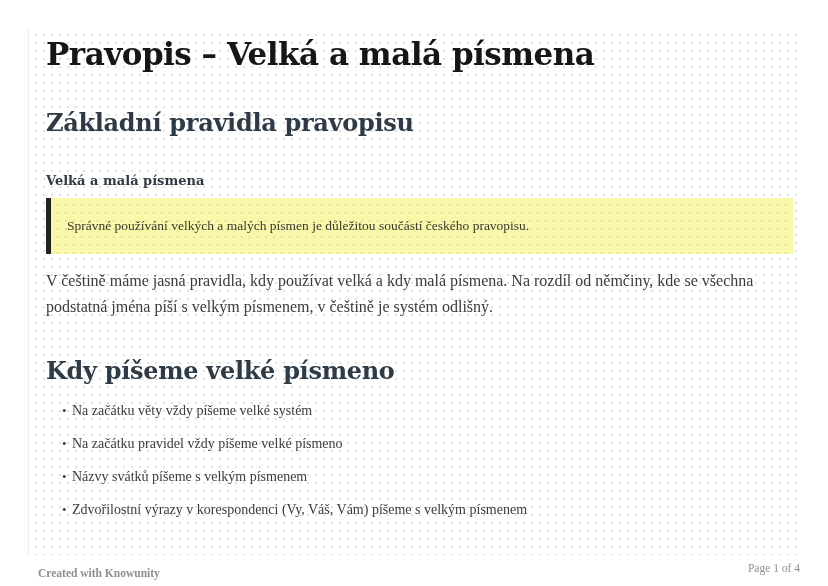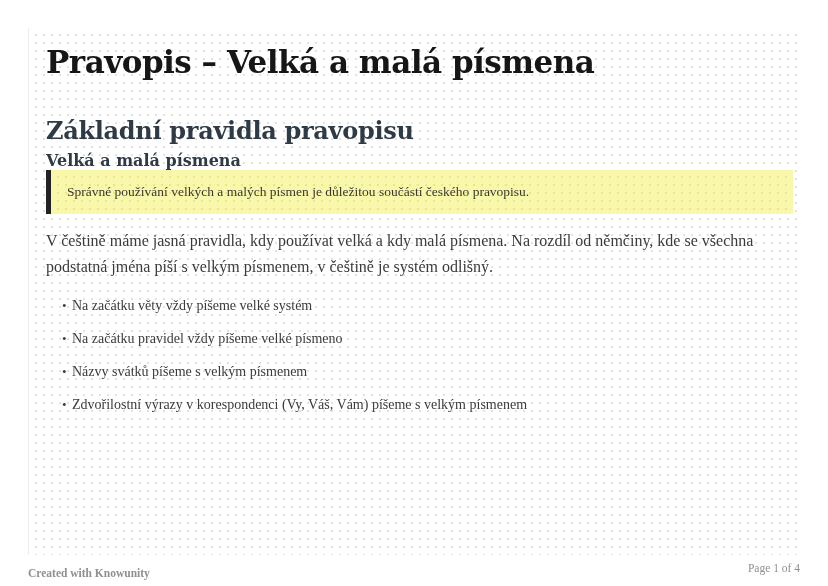--- a/index.html
+++ b/index.html
@@ -17,54 +17,53 @@
     background-position: 3px 3px;
     padding: 8px 7px 0 17px;
   }
 
   .doc-title {
     font-family: "DejaVu Serif", "Liberation Serif", serif;
     font-weight: bold;
     font-size: 31px;
     letter-spacing: -0.5px;
     color: #161616;
-    margin-top: 8px;
   }
 
   .doc-intro {
     margin-top: 27px;
     font-size: 13.5px;
     color: #3b3b3b;
   }
 
   h2.section-heading {
     font-family: "DejaVu Serif", "Liberation Serif", serif;
     font-weight: bold;
     font-size: 24px;
     letter-spacing: -0.3px;
     color: #2e3a45;
     margin-top: 36px;
   }
 
   h3.sub-heading {
     font-family: "DejaVu Serif", "Liberation Serif", serif;
     font-weight: bold;
-    font-size: 16px;
+    font-size: 13px;
     color: #2e3a45;
-    margin-top: 6px;
+    margin-top: 36px;
   }
 
   .callout {
-    margin-top: 0;
+    margin-top: 10px;
     background-color: #f9f7a9;
     background-image: radial-gradient(circle, rgba(120,115,30,0.14) 1px, transparent 1.3px);
     background-size: 8px 8px;
     background-position: 3px 3px;
     border-left: 5px solid #222222;
-    padding: 14px 16px;
+    padding: 20px 16px;
     font-size: 13.5px;
     color: #39392f;
   }
 
   .body-paragraph {
     margin-top: 14px;
     font-size: 16px;
     line-height: 26px;
     color: #3b3b3b;
     padding-right: 8px;
@@ -85,21 +84,21 @@
   ul.rule-list li::before {
     content: "\2022";
     position: absolute;
     left: 0; top: 0;
     font-size: 13px;
     color: #3b3b3b;
   }
 
   .footer-left {
     position: absolute;
-    left: 28px; bottom: 7px;
+    left: 38px; bottom: 7px;
     font-size: 11.5px;
     font-weight: bold;
     color: #8f8f8f;
   }
   .footer-right {
     position: absolute;
     right: 28px; bottom: 12px;
     font-size: 11.5px;
     color: #8f8f8f;
   }
@@ -115,20 +114,21 @@
   <h2 class="section-heading">Základní pravidla pravopisu</h2>
 
   <h3 class="sub-heading">Velká a malá písmena</h3>
 
   <div class="callout">
     <span>Správné používání velkých a malých písmen je důležitou součástí českého pravopisu.</span>
   </div>
 
   <p class="body-paragraph">V češtině máme jasná pravidla, kdy používat velká a kdy malá písmena. Na rozdíl od němčiny, kde se všechna podstatná jména píší s velkým písmenem, v češtině je systém odlišný.</p>
 
+  <h2 class="section-heading">Kdy píšeme velké písmeno</h2>
 
   <ul class="rule-list">
     <li>Na začátku věty vždy píšeme velké systém</li>
     <li>Na začátku pravidel vždy píšeme velké písmeno</li>
     <li>Názvy svátků píšeme s velkým písmenem</li>
     <li>Zdvořilostní výrazy v korespondenci (Vy, Váš, Vám) píšeme s velkým písmenem</li>
   </ul>
 
 </div>
 

